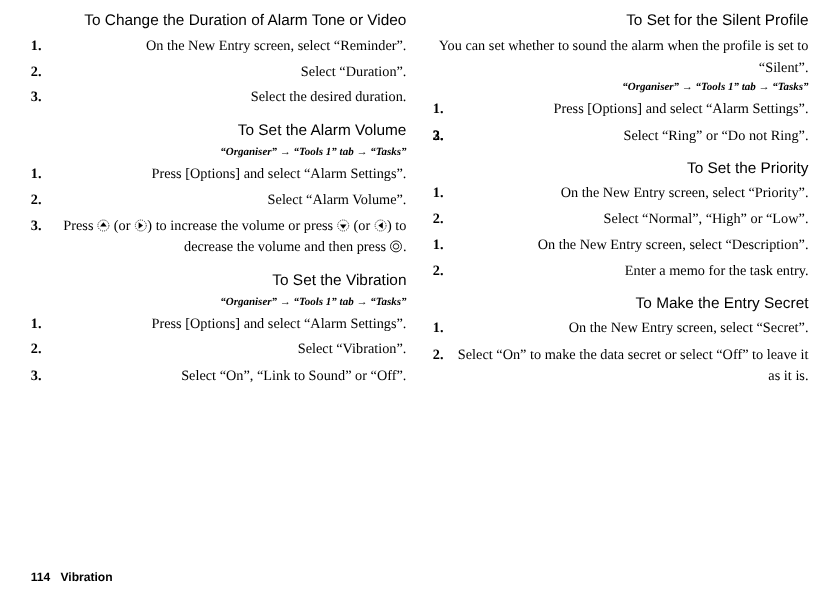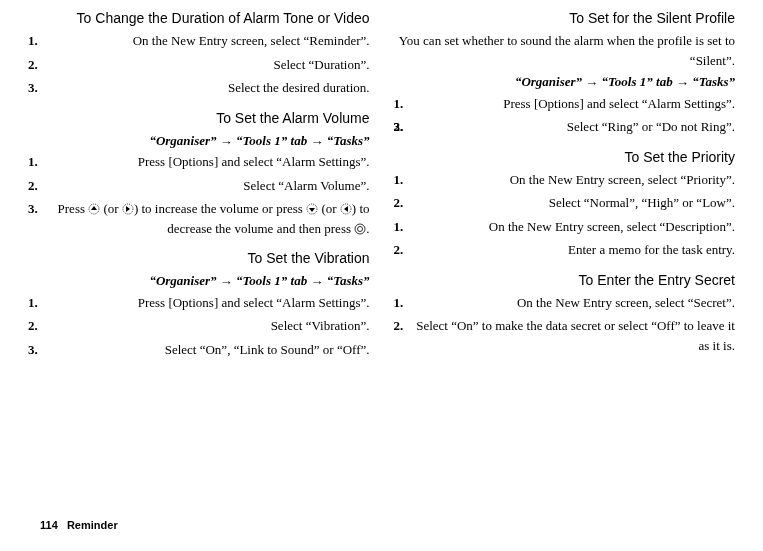--- a/index.html
+++ b/index.html
@@ -35,21 +35,21 @@
       margin-top: 10px;
       margin-bottom: 2px;
     }
     .section-title:first-child {
       margin-top: 0;
     }
     .breadcrumb {
       font-style: italic;
       font-weight: bold;
       margin-bottom: 2px;
-      font-size: 13px;
+      font-size: 10px;
     }
     .intro {
       margin-bottom: 2px;
     }
     ol {
       list-style: none;
       padding-left: 0;
     }
     ol li {
       position: relative;
@@ -68,21 +68,20 @@
       vertical-align: -2px;
     }
     .footer {
       font-family: Arial, Helvetica, sans-serif;
       font-size: 11px;
       margin-top: auto;
       padding-top: 10px;
     }
     .footer .pagenum {
       font-weight: bold;
-      margin-left: 12px;
     }
     .footer .chapter {
       font-weight: bold;
     }
   </style>
 </head>
 <body>
 
 <div class="columns">
   <div class="col">
@@ -146,24 +145,24 @@
     <ol>
       <li><span class="num">1.</span><span>On the New Entry screen, select “Priority”.</span></li>
       <li><span class="num">2.</span><span>Select “Normal”, “High” or “Low”.</span></li>
     </ol>
 
     <ol>
       <li><span class="num">1.</span><span>On the New Entry screen, select “Description”.</span></li>
       <li><span class="num">2.</span><span>Enter a memo for the task entry.</span></li>
     </ol>
 
-    <div class="section-title">To Enter the Entry Secret</div>
+    <div class="section-title">To Make the Entry Secret</div>
     <ol>
       <li><span class="num">1.</span><span>On the New Entry screen, select “Secret”.</span></li>
       <li><span class="num">2.</span><span>Select “On” to make the data secret or select “Off” to leave it as it is.</span></li>
     </ol>
 
   </div>
 </div>
 
 <div class="footer">
-  <span class="pagenum">114</span>&nbsp;&nbsp;&nbsp;<span class="chapter">Reminder</span>
+  <span class="pagenum">114</span>&nbsp;&nbsp;&nbsp;<span class="chapter">Vibration</span>
 </div>
 
 </body></html>

